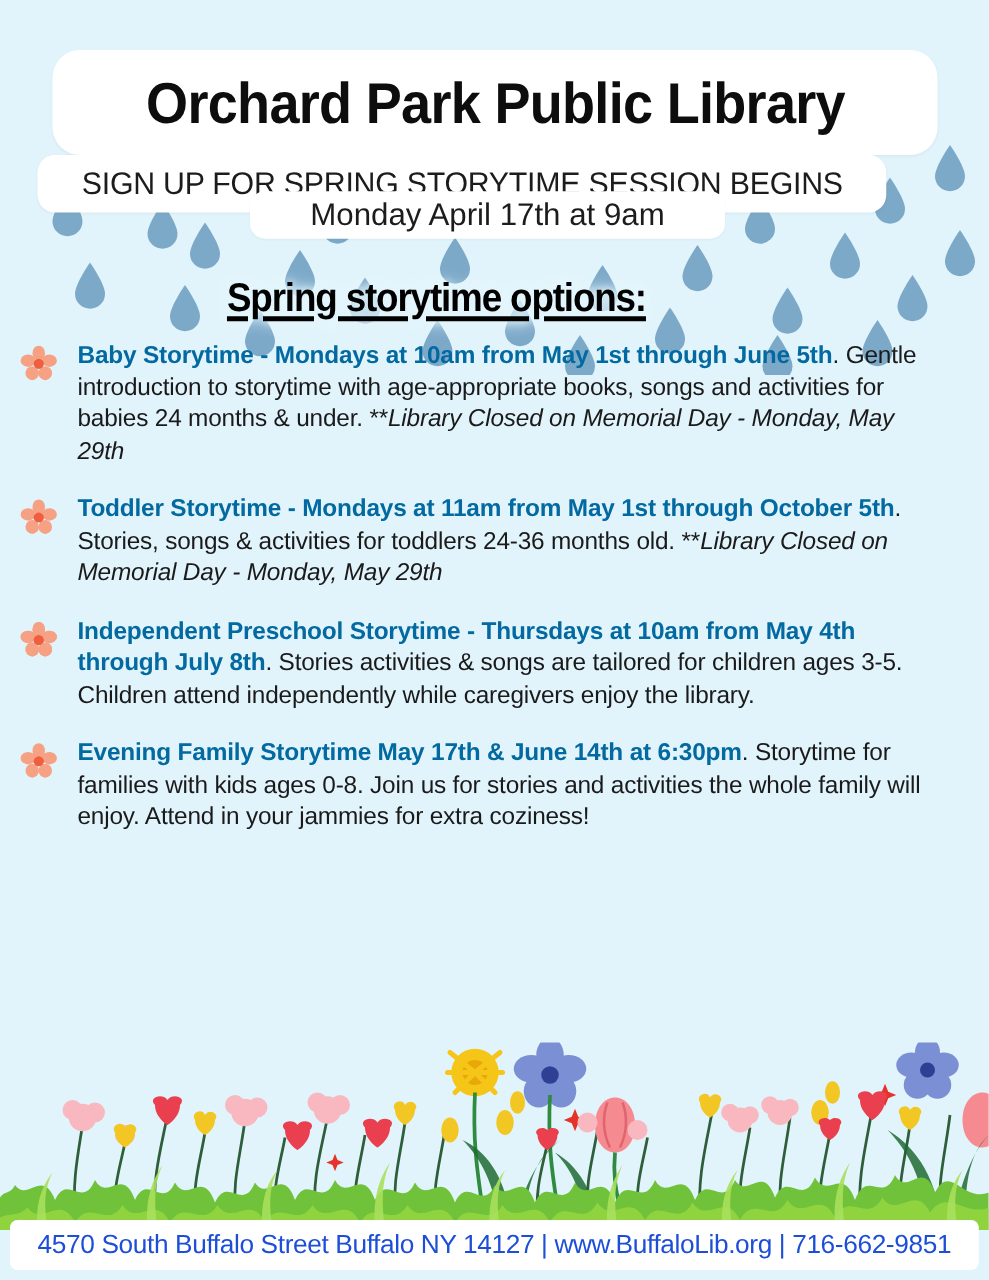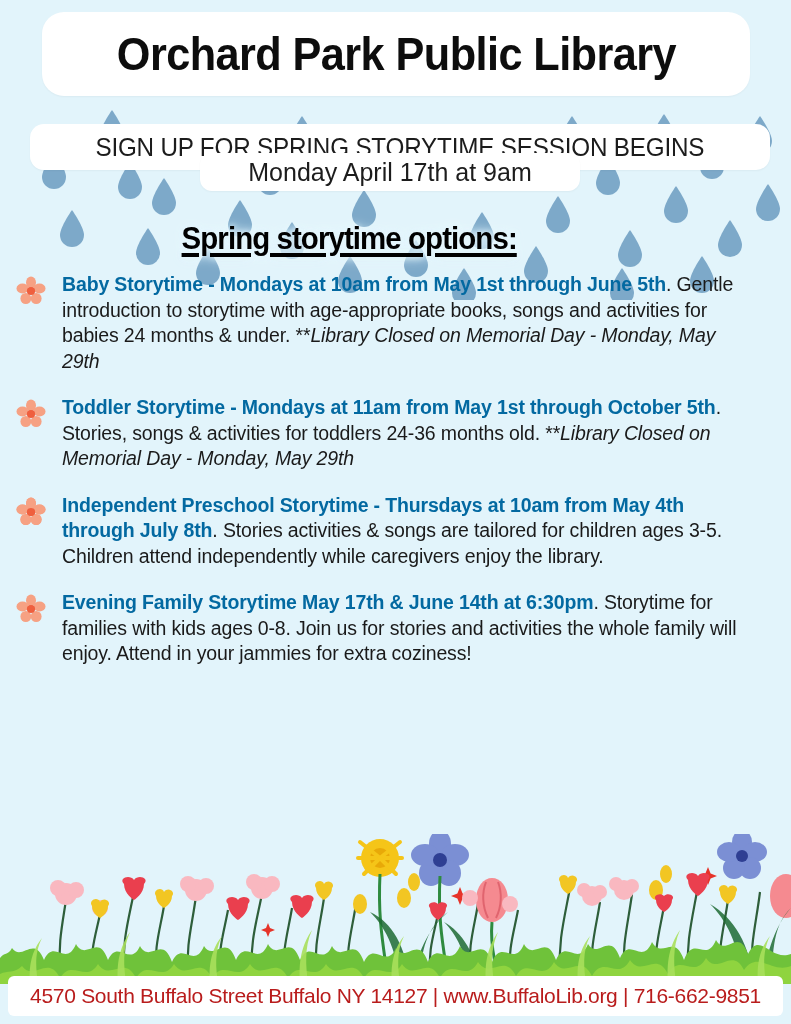--- a/index.html
+++ b/index.html
@@ -14,28 +14,28 @@
 
   
   .rain{position:absolute;left:0;top:100px;width:791px;height:200px;z-index:1;pointer-events:none;}
 
   
   .card{
     position:absolute;background:#ffffff;border-radius:18px;z-index:3;
     display:flex;align-items:center;justify-content:center;
     box-shadow:0 1px 2px rgba(0,0,0,.04);
   }
-  #title-card{left:42px;top:12px;width:708px;height:84px;border-radius:22px;}
+  #title-card{left:42px;top:40px;width:708px;height:84px;border-radius:22px;}
   #title-text{
     font-family:"Liberation Sans", sans-serif;
     font-weight:700;font-size:46px;letter-spacing:-0.6px;
     color:#0d0d0d;white-space:nowrap;
     transform:scaleX(.94);
   }
-  #signup-card{left:30px;top:124px;width:740px;height:46px;border-radius:14px;}
+  #signup-card{left:30px;top:124px;width:679px;height:46px;border-radius:14px;}
   #signup-text{font-size:25px;color:#1c1c1c;white-space:nowrap;letter-spacing:-.2px;transform:scaleX(.97);}
   #date-card{left:200px;top:153px;width:380px;height:38px;border-radius:12px;}
   #date-text{font-size:25px;color:#1c1c1c;white-space:nowrap;}
 
   
   #options-heading{
     position:absolute;left:0;top:220px;width:699px;text-align:center;z-index:4;
   }
   #options-heading span{
     display:inline-block;
@@ -61,21 +61,21 @@
   
   #garden{position:absolute;left:0;bottom:40px;width:791px;height:150px;z-index:6;}
   #garden svg{display:block;width:791px;height:150px;}
 
   
   #footer-bar{
     position:absolute;left:8px;bottom:8px;width:775px;height:40px;
     background:#ffffff;border-radius:6px;z-index:8;
     display:flex;align-items:center;justify-content:center;
   }
-  #footer-text{font-size:21px;color:#b91c1c;white-space:nowrap;letter-spacing:-.3px;}
+  #footer-text{font-size:21px;color:#1d4ed8;white-space:nowrap;letter-spacing:-.3px;}
 </style>
 </head>
 <body>
 
 <div class="page">
 
   <div class="rain">
     <svg width="791" height="200" viewBox="0 0 791 200">
       <defs>
         <path id="dp" d="M12 0 C12 0 24 17 24 25 A12 12 0 0 1 0 25 C0 17 12 0 12 0 Z"></path>

